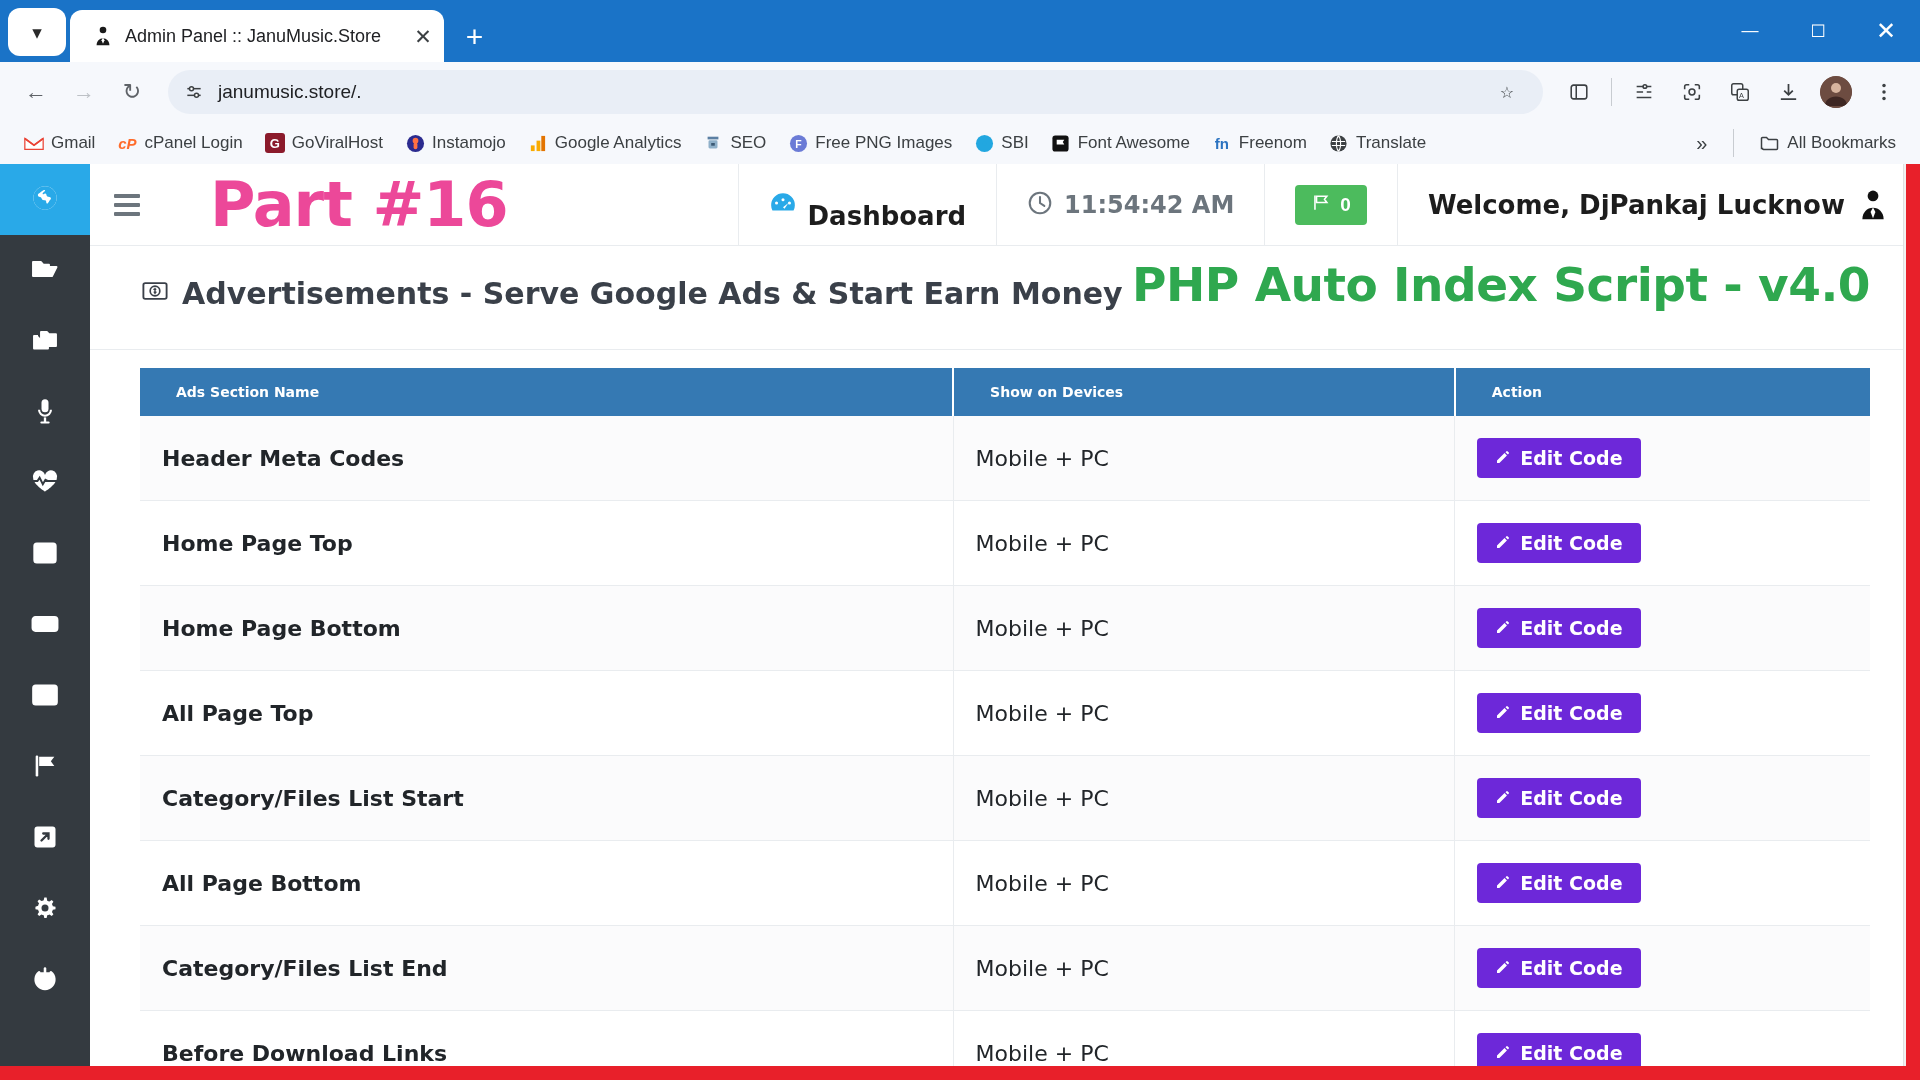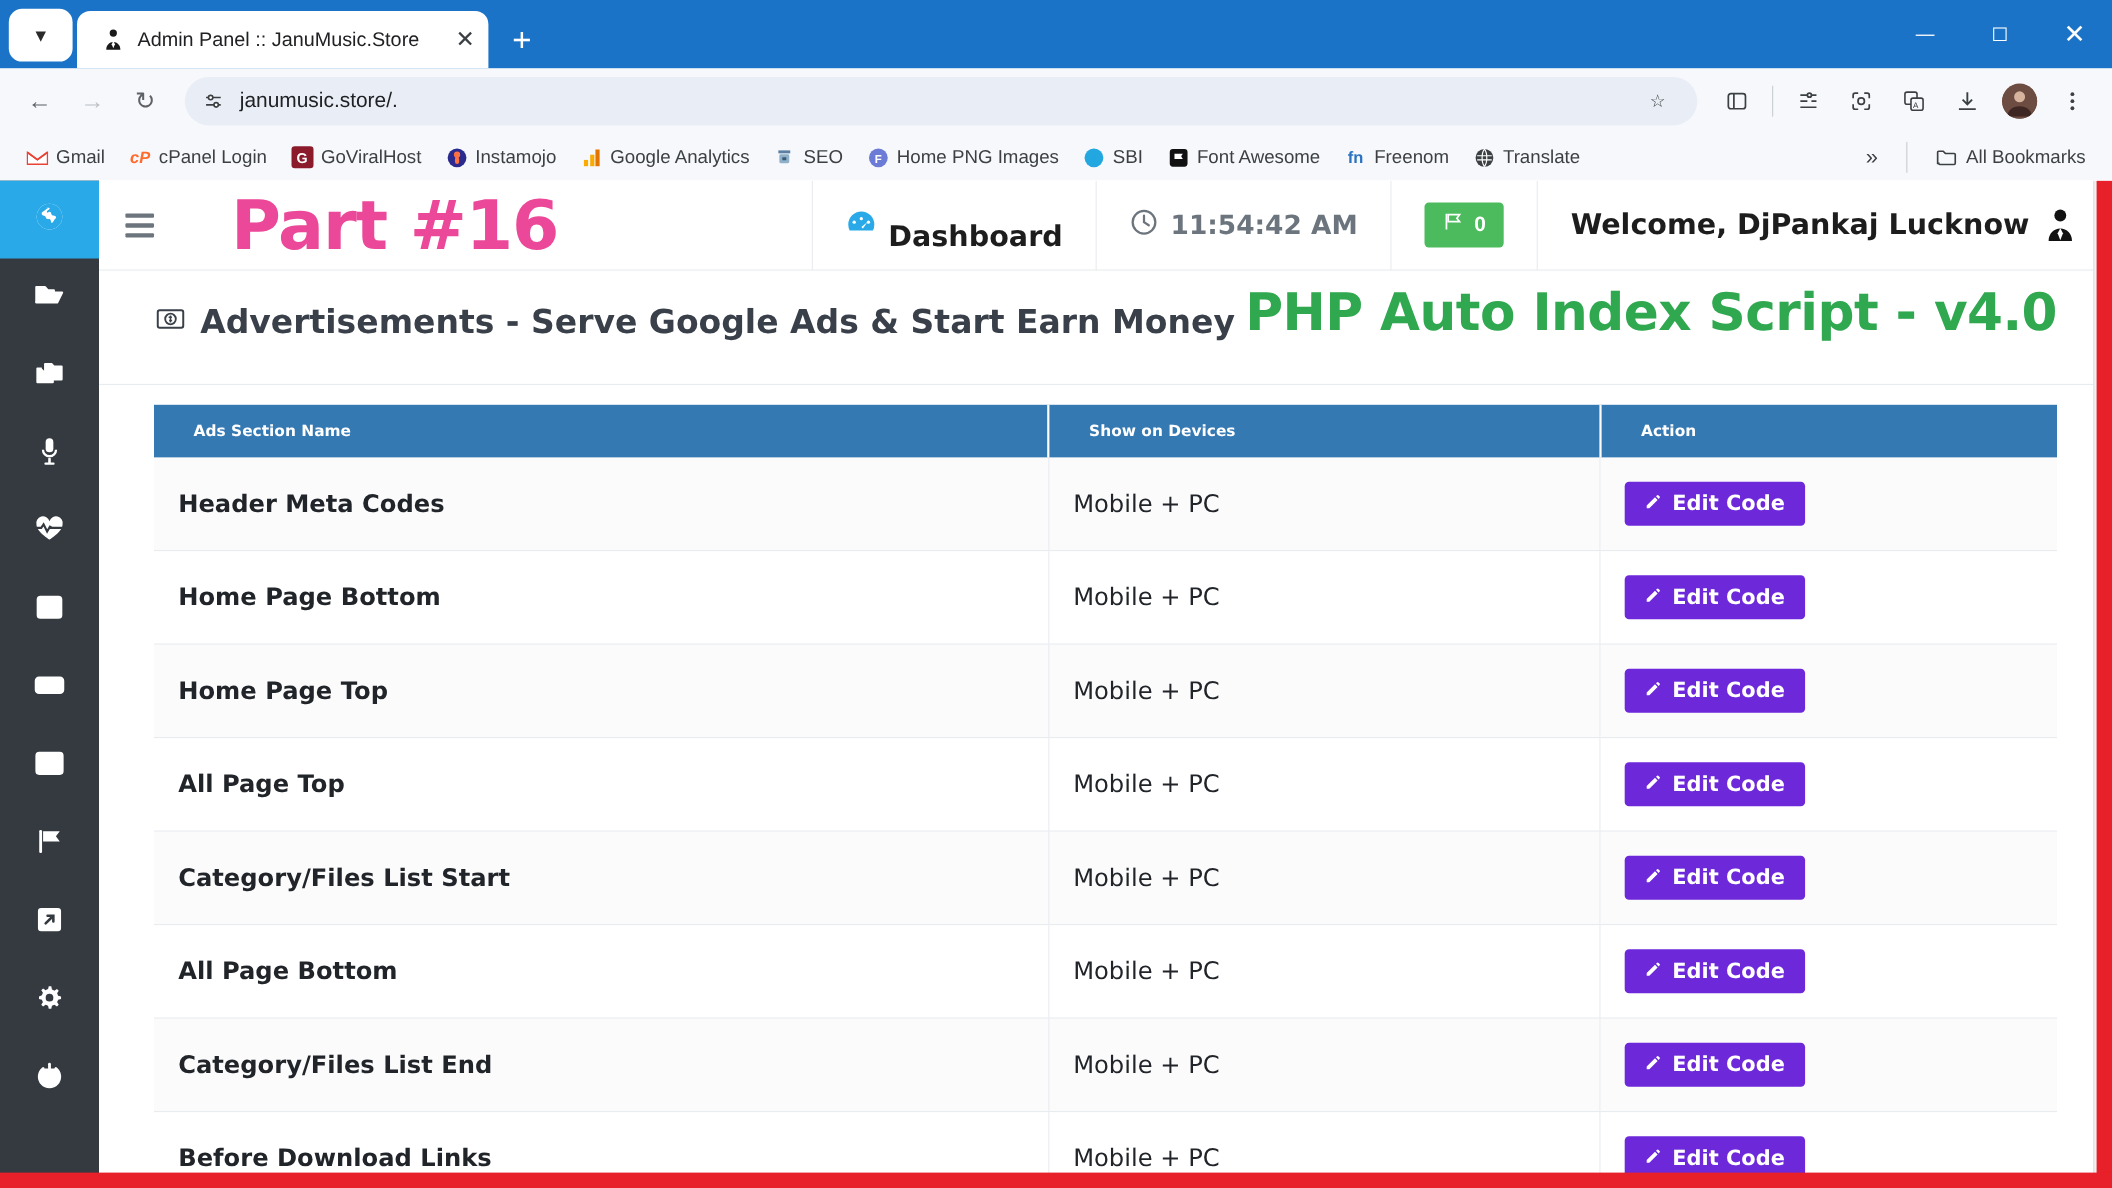--- a/index.html
+++ b/index.html
@@ -321,21 +321,21 @@
       </span>
       <span class="bm-label">SEO</span>
     </div>
     <div class="bm">
       <span class="bm-ico">
         <svg viewBox="0 0 20 20" width="19" height="19">
             <circle cx="10" cy="10" r="9" fill="#6b7bd6"></circle>
             <text x="10" y="14.5" font-size="11" fill="#fff" text-anchor="middle" font-family="Liberation Sans" font-weight="bold">F</text>
           </svg>
       </span>
-      <span class="bm-label">Home PNG Images</span>
+      <span class="bm-label">Free PNG Images</span>
     </div>
     <div class="bm">
       <span class="bm-ico">
         <svg viewBox="0 0 20 20" width="19" height="19">
             <circle cx="10" cy="10" r="9" fill="#22a7e0"></circle>
             <path d="M10 4a6 6 0 100 12 6 6 0 010-12z" fill="#fff"></path>
             <circle cx="10" cy="10" r="2.2" fill="#22a7e0"></circle>
           </svg>
       </span>
       <span class="bm-label">SBI</span>
@@ -570,31 +570,31 @@
                 <td class="colname">Header Meta Codes</td>
                 <td class="coldev">Mobile + PC</td>
                 <td class="colact"><button class="edit-btn">
                     <span><svg viewBox="0 0 24 24" width="16" height="16" fill="#fff">
                         <path d="M3 17.4V21h3.6L17.9 9.7l-3.6-3.6zM20.7 6.6a1 1 0 000-1.4l-2-2a1 1 0 00-1.4 0l-1.6 1.6 3.6 3.6z"></path>
                       </svg></span>
                     <span>Edit Code</span>
                   </button></td>
               </tr>
               <tr>
+                <td class="colname">Home Page Top</td>
+                <td class="coldev">Mobile + PC</td>
+                <td class="colact"><button class="edit-btn">
+                    <span><svg viewBox="0 0 24 24" width="16" height="16" fill="#fff">
+                        <path d="M3 17.4V21h3.6L17.9 9.7l-3.6-3.6zM20.7 6.6a1 1 0 000-1.4l-2-2a1 1 0 00-1.4 0l-1.6 1.6 3.6 3.6z"></path>
+                      </svg></span>
+                    <span>Edit Code</span>
+                  </button></td>
+              </tr>
+              <tr>
                 <td class="colname">Home Page Bottom</td>
-                <td class="coldev">Mobile + PC</td>
-                <td class="colact"><button class="edit-btn">
-                    <span><svg viewBox="0 0 24 24" width="16" height="16" fill="#fff">
-                        <path d="M3 17.4V21h3.6L17.9 9.7l-3.6-3.6zM20.7 6.6a1 1 0 000-1.4l-2-2a1 1 0 00-1.4 0l-1.6 1.6 3.6 3.6z"></path>
-                      </svg></span>
-                    <span>Edit Code</span>
-                  </button></td>
-              </tr>
-              <tr>
-                <td class="colname">Home Page Top</td>
                 <td class="coldev">Mobile + PC</td>
                 <td class="colact"><button class="edit-btn">
                     <span><svg viewBox="0 0 24 24" width="16" height="16" fill="#fff">
                         <path d="M3 17.4V21h3.6L17.9 9.7l-3.6-3.6zM20.7 6.6a1 1 0 000-1.4l-2-2a1 1 0 00-1.4 0l-1.6 1.6 3.6 3.6z"></path>
                       </svg></span>
                     <span>Edit Code</span>
                   </button></td>
               </tr>
               <tr>
                 <td class="colname">All Page Top</td>

